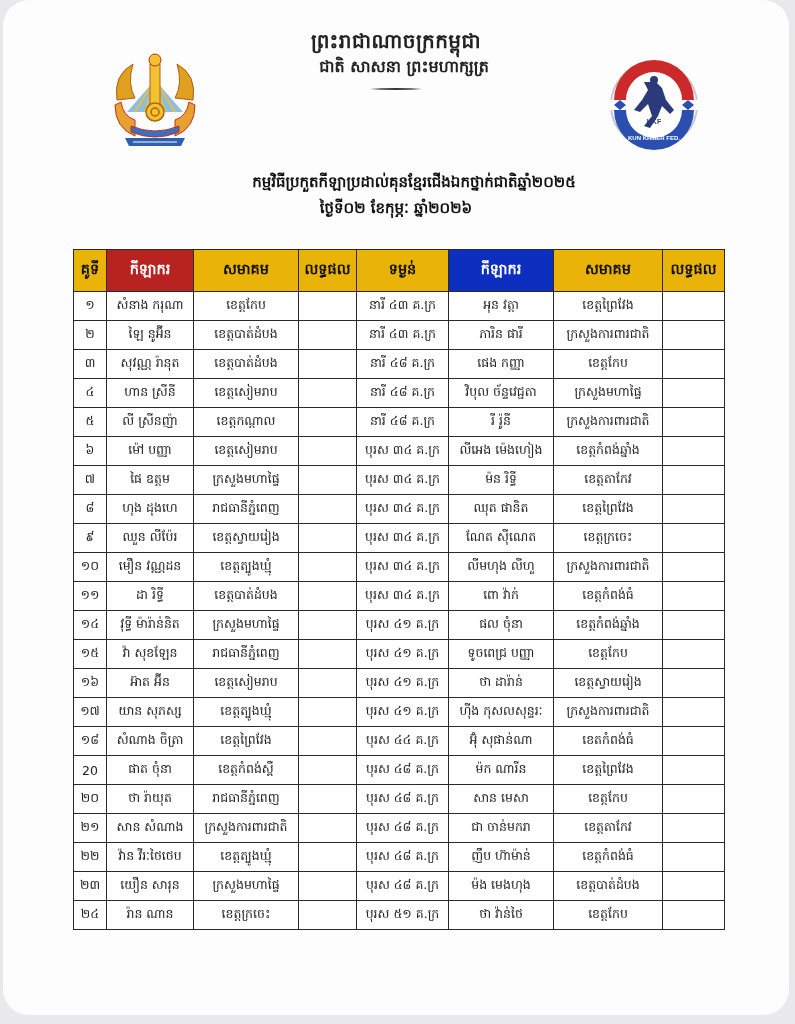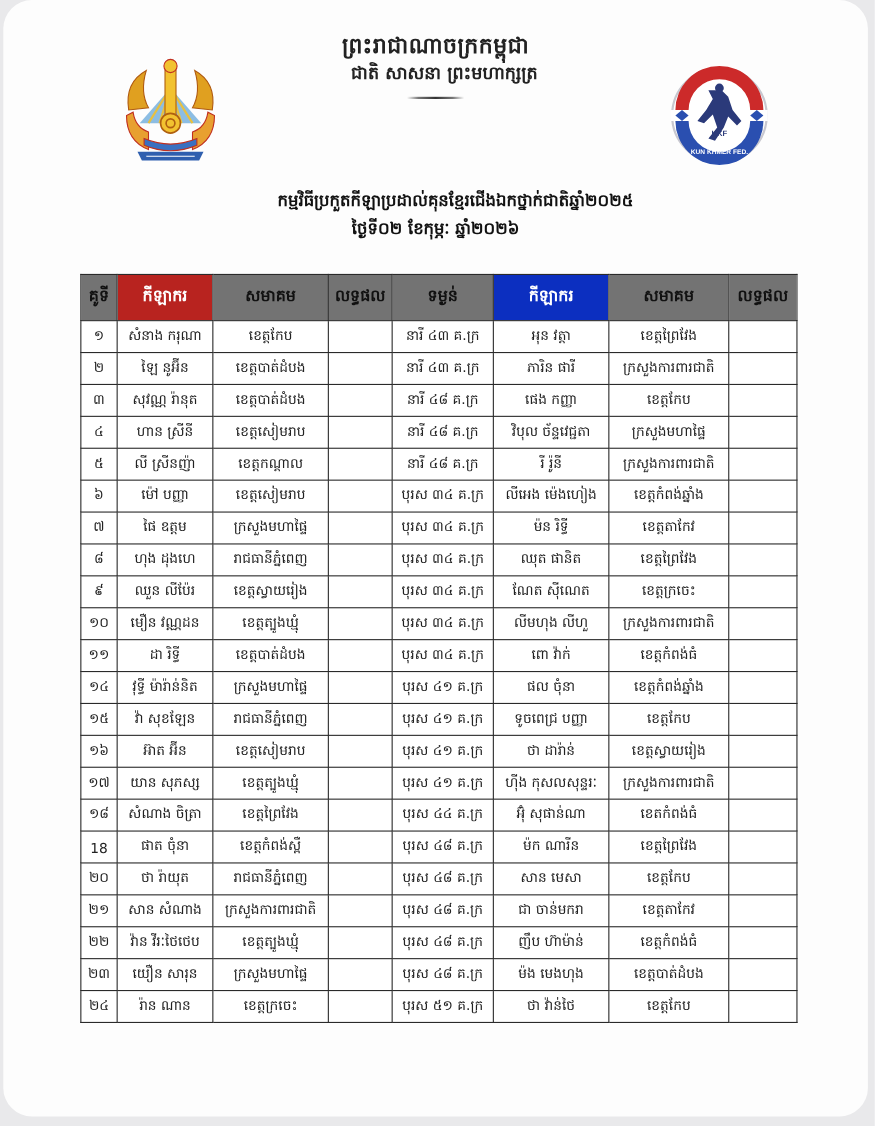--- a/index.html
+++ b/index.html
@@ -95,21 +95,21 @@
       text-align: center;
       vertical-align: middle;
       padding: 0;
       white-space: nowrap;
       overflow: hidden;
     }
     table.roster th {
       height: 41px;
       font-size: 14.5px;
       font-weight: bold;
-      background: #737373;
+      background: #eab308;
       color: #111;
     }
     table.roster th.red-head {
       background: #b8231f;
       color: #ffffff;
     }
     table.roster th.blue-head {
       background: #0c2fc0;
       color: #ffffff;
     }
@@ -349,21 +349,21 @@
           <td>១៨</td>
           <td>សំណាង ចិត្រា</td>
           <td>ខេត្តព្រៃវែង</td>
           <td></td>
           <td>បុរស ៤៤ គ.ក្រ</td>
           <td>អ៊ុំ សុផាន់ណា</td>
           <td>ខេតកំពង់ធំ</td>
           <td></td>
         </tr>
       <tr>
-          <td>18</td>
+          <td>20</td>
           <td>ផាត ចុំនា</td>
           <td>ខេត្តកំពង់ស្ពឺ</td>
           <td></td>
           <td>បុរស ៤៨ គ.ក្រ</td>
           <td>ម៉ក ណារីន</td>
           <td>ខេត្តព្រៃវែង</td>
           <td></td>
         </tr>
       <tr>
           <td>២០</td>

